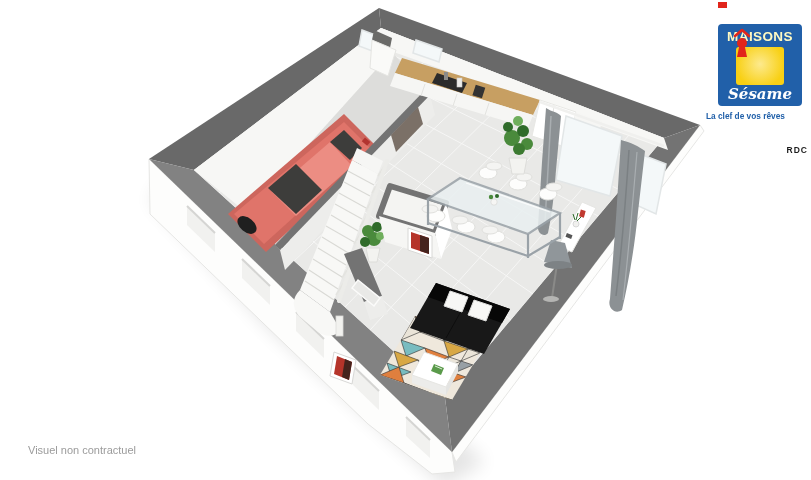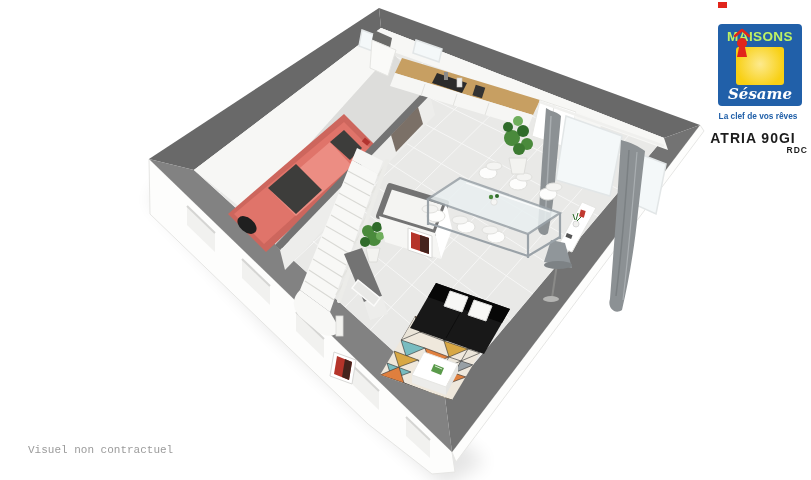--- a/index.html
+++ b/index.html
@@ -28,32 +28,32 @@
   .frame{fill:#ffffff;stroke:#d8d8d6;stroke-width:1}
   .doorway{fill:#6e6259;opacity:.9}
   .stair{fill:#f8f8f6} .stairLine{stroke:#d9d9d5;stroke-width:1.1}
   .rail{stroke:#ecece9;stroke-width:4;stroke-linecap:round}
   .balus{stroke:#e4e4e0;stroke-width:1.6}
   .seam{stroke:#e3e3e0;stroke-width:1}
   
   .red-mark{position:absolute;background:var(--brandRed);}
   .logo-box{position:absolute;left:718px;top:24px;width:84px;height:82px;border-radius:4px;
             background:var(--brandBlue);text-align:center;}
-  .maisons{color:#bef264;font-weight:bold;font-size:13.5px;letter-spacing:.4px;margin-top:5px;}
+  .maisons{color:#fef9c3;font-weight:bold;font-size:13.5px;letter-spacing:.4px;margin-top:5px;}
   .keyplate{width:48px;height:38px;margin:3px auto 0;border-radius:3px;
             background:radial-gradient(circle at 50% 45%, #fdea8e 0%, var(--brandYellow) 75%);}
   .sesame{color:#fff;font-family:"DejaVu Serif",serif;font-style:italic;font-weight:bold;
           font-size:15px;margin-top:0px;}
-  .tagline{position:absolute;left:706px;top:111px;width:104px;text-align:center;
+  .tagline{position:absolute;left:706px;top:111px;width:104px;
            color:var(--brandBlue);font-size:8.3px;font-weight:bold;}
   .model-name{position:absolute;left:698px;top:130px;width:110px;text-align:center;
               color:var(--text);font-size:14px;font-weight:800;letter-spacing:1px;}
   .model-level{position:absolute;left:698px;top:145px;width:110px;text-align:right;
                color:var(--text);font-size:8.5px;font-weight:bold;letter-spacing:1px;}
-  .disclaimer{position:absolute;left:28px;top:444px;color:var(--disclaimer);font-size:11px;font-family:Liberation Mono, monospace;}
+  .disclaimer{position:absolute;left:28px;top:444px;color:var(--disclaimer);font-size:11px;}
 </style>
 </head>
 <body>
 
 <div class="stage">
 
 <svg width="811" height="480" viewBox="0 0 811 480">
   <defs>
     <filter id="soft" x="-30%" y="-30%" width="160%" height="160%">
       <feGaussianBlur stdDeviation="9"></feGaussianBlur>
@@ -344,18 +344,17 @@
   <div class="keyplate">
     <svg width="48" height="38" viewBox="0 0 48 38">
       <polyline points="17,12 24,6 31,12" fill="none" stroke="#e1251b" stroke-width="2.6" stroke-linecap="round" stroke-linejoin="round"></polyline>
       <circle cx="24" cy="19" r="5" fill="#e1251b"></circle>
       <path d="M21.5,21 L26.5,21 L29,33 L19,33 Z" fill="#e1251b"></path>
     </svg>
   </div>
   <div class="sesame">Sésame</div>
 </div>
 <div class="tagline">La clef de vos rêves</div>
-<div class="model-name">ATRIA 90GI</div>
 <div class="model-level">RDC</div>
 
 <div class="disclaimer">Visuel non contractuel</div>
 
 </div>
 
 </body></html>

